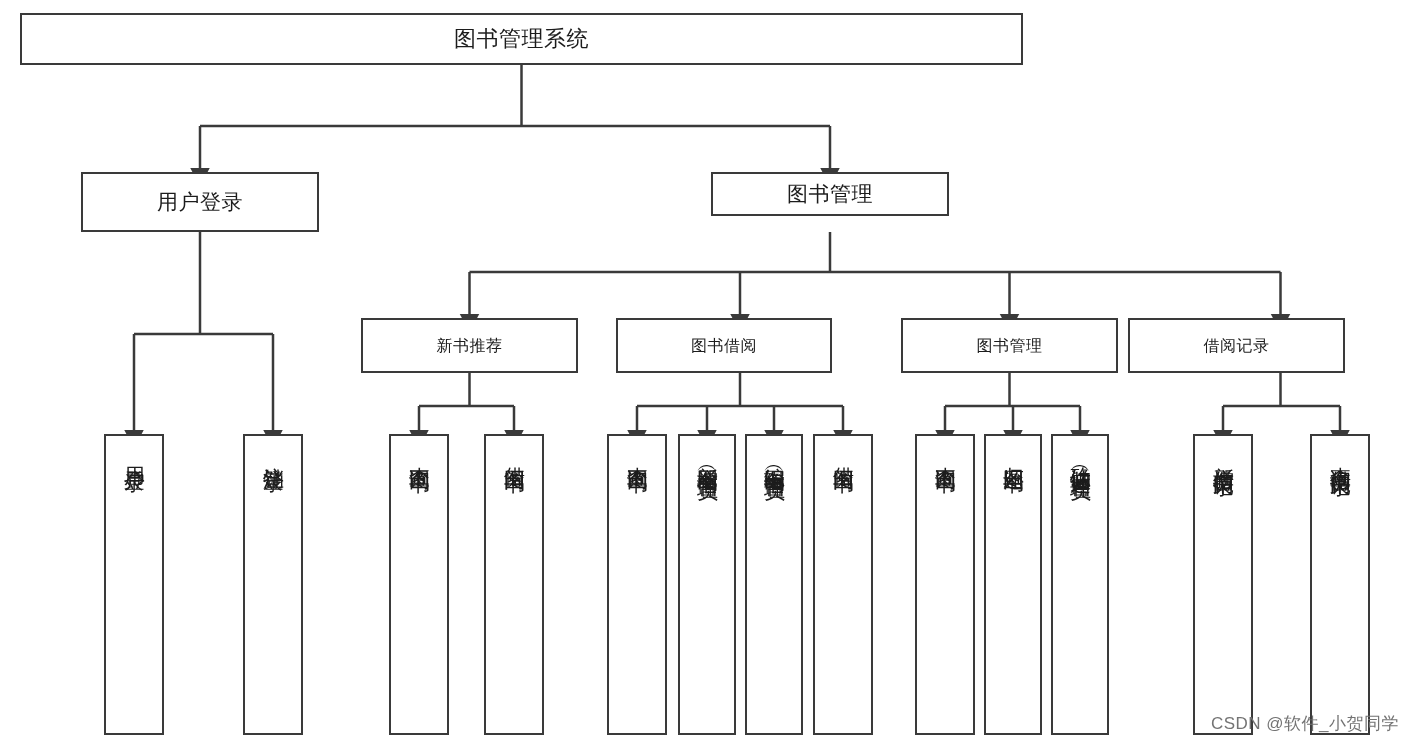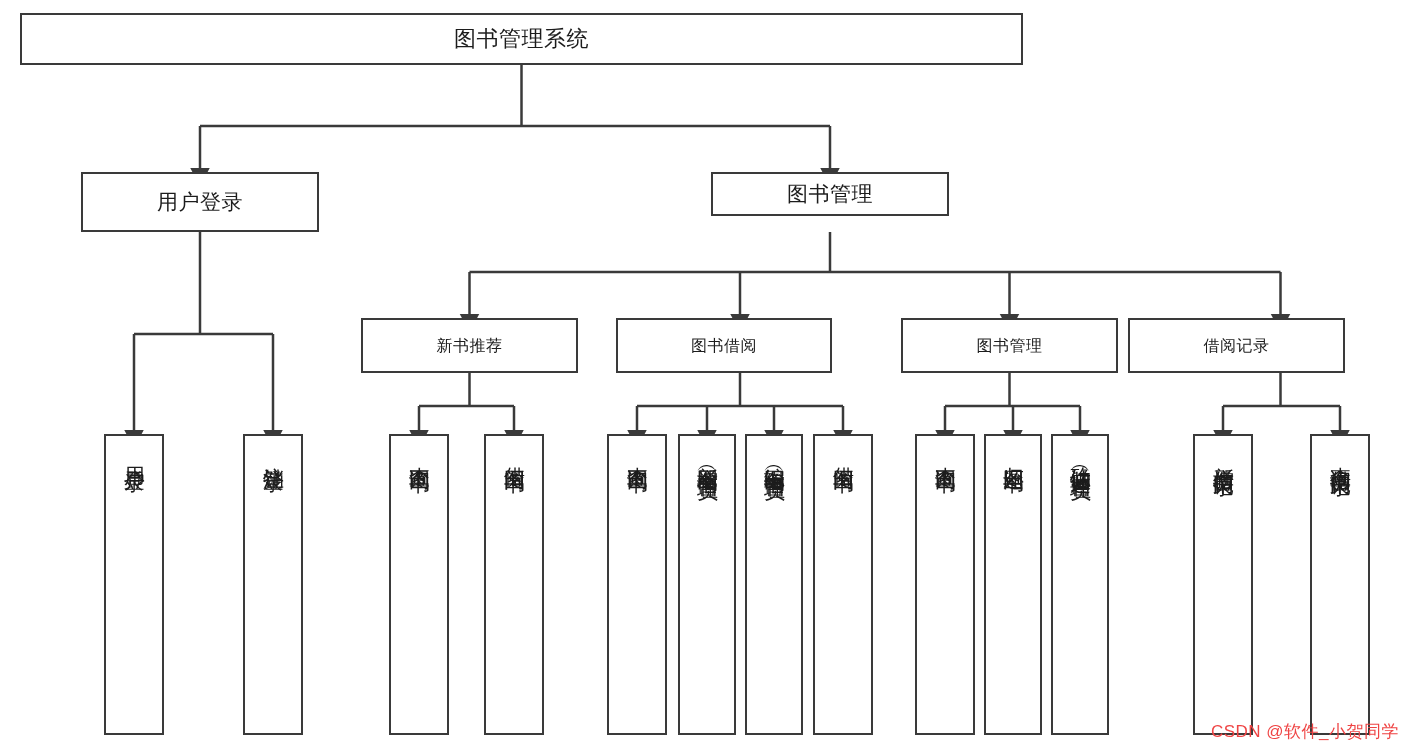--- a/index.html
+++ b/index.html
@@ -54,23 +54,23 @@
     font-size: 21px;
     writing-mode: vertical-rl;
     text-orientation: upright;
     line-height: 1.18;
     letter-spacing: 2px;
     white-space: nowrap;
   }
   .watermark {
     position: absolute;
     right: 6px;
-    bottom: 4px;
+    bottom: 12px;
     font-size: 17px;
-    color: #ef4444;
+    color: #737373;
     white-space: nowrap;
     letter-spacing: 0.5px;
   }
 </style>
 </head>
 <body>
 
 <div id="canvas">
 
   <svg id="edges" viewBox="0 0 1405 747" xmlns="http://www.w3.org/2000/svg">

